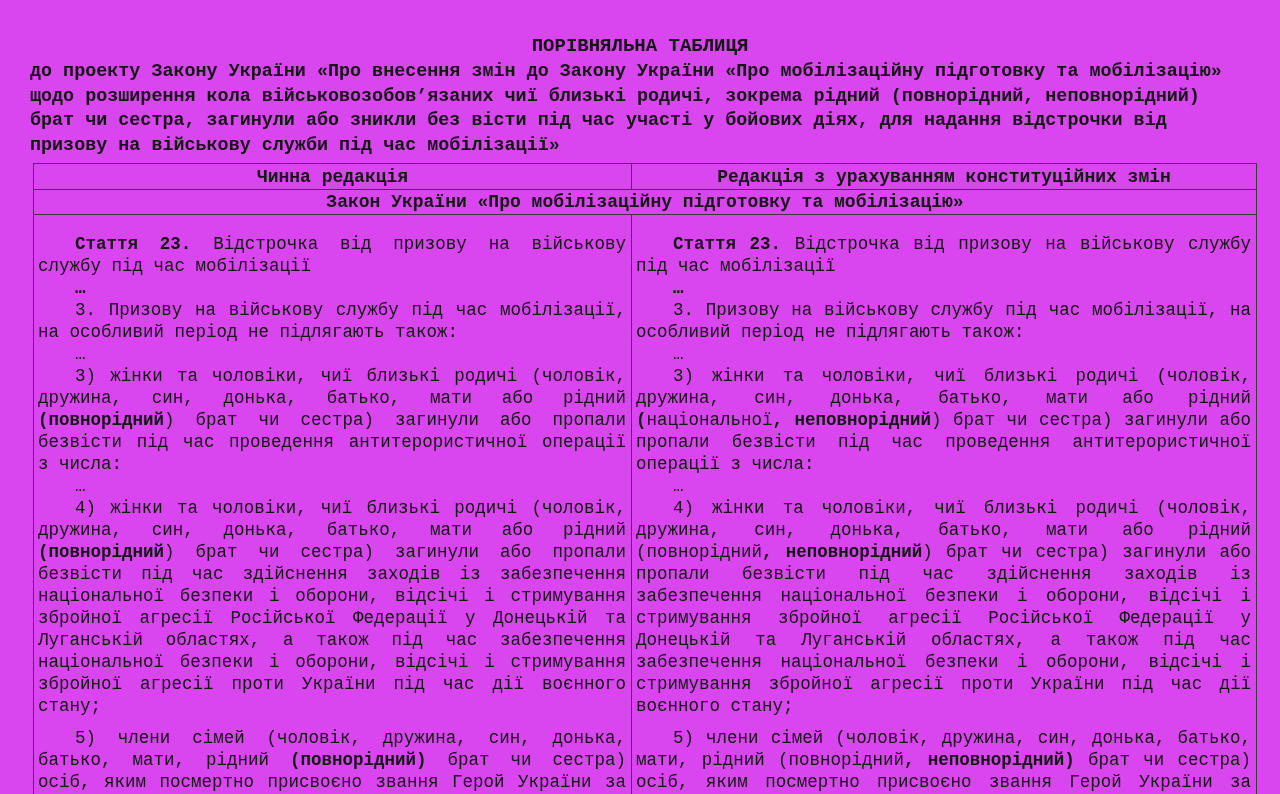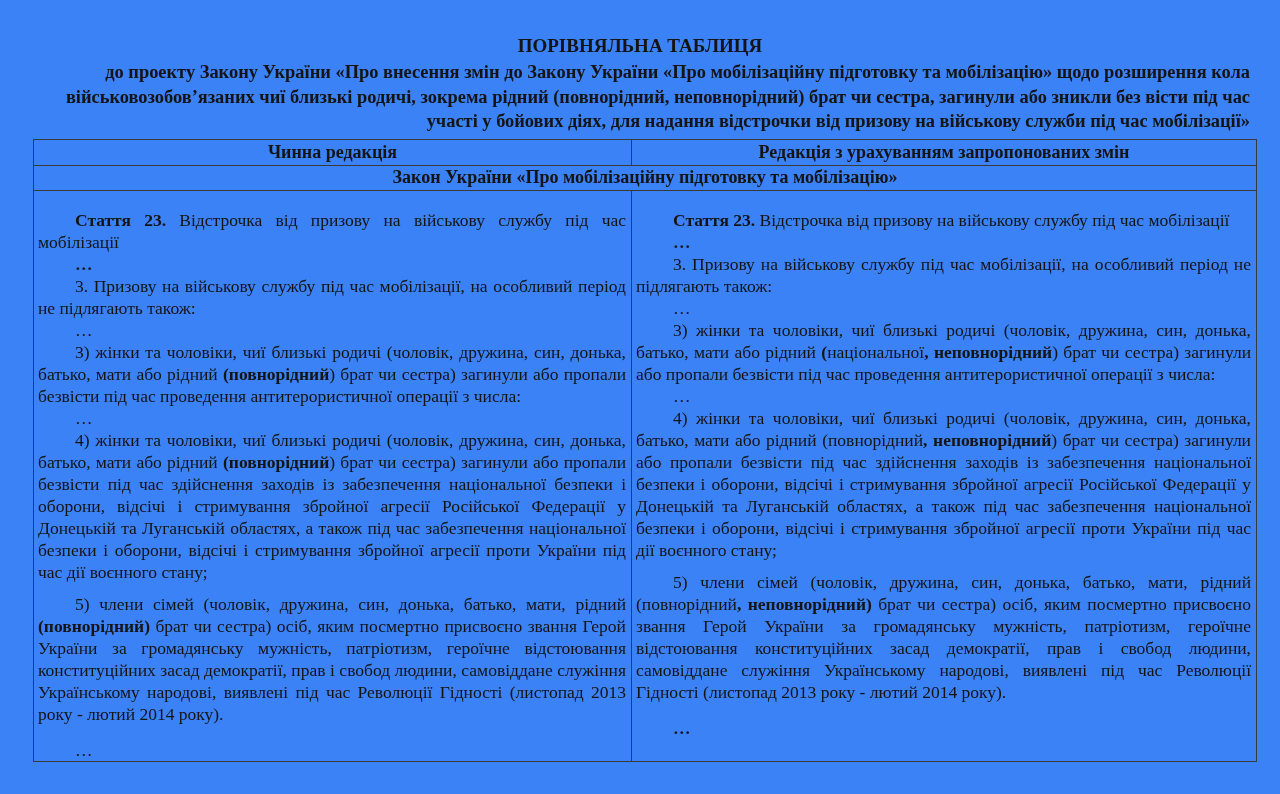--- a/index.html
+++ b/index.html
@@ -1,36 +1,36 @@
 <!DOCTYPE html>
 <html lang="uk"><head>
 <meta charset="utf-8">
 <style>
   html, body { margin: 0; padding: 0; background: #ffffff; }
   .page {
     position: relative;
     width: 1280px;
     height: 794px;
     margin: 0 auto;
-    background: #3b82f6;
+    background: #d946ef;
     color: #141414;
-    font-family: Liberation Serif, serif;
+    font-family: Liberation Mono, monospace;
     overflow: hidden;
   }
   .doc-title {
     margin: 34px auto 2px;
     text-align: center;
     font-weight: bold;
     font-size: 19px;
     line-height: 24px;
   }
   .doc-subtitle {
     width: 1220px;
     margin: 0 auto;
-    text-align: right;
+    text-align: left;
     font-weight: bold;
     font-size: 18.4px;
     line-height: 24.5px;
   }
   table.cmp {
     border-collapse: collapse;
     table-layout: fixed;
     width: 1221px;
     margin: 5px 12px 0 33px;
   }
@@ -76,21 +76,21 @@
 <div class="page">
 
   <div class="doc-title">ПОРІВНЯЛЬНА ТАБЛИЦЯ</div>
 
   <div class="doc-subtitle">до проекту Закону України «Про внесення змін до Закону України «Про мобілізаційну підготовку та мобілізацію» щодо розширення кола військовозобов’язаних чиї близькі родичі, зокрема рідний (повнорідний, неповнорідний) брат чи сестра, загинули або зникли без вісти під час участі у бойових діях, для надання відстрочки від призову на військову служби під час мобілізації»</div>
 
   <table class="cmp">
     <thead>
       <tr>
         <th class="hdr left">Чинна редакція</th>
-        <th class="hdr right">Редакція з урахуванням запропонованих змін</th>
+        <th class="hdr right">Редакція з урахуванням конституційних змін</th>
       </tr>
     </thead>
     <tbody>
       <tr>
         <td class="law" colspan="2">Закон України «Про мобілізаційну підготовку та мобілізацію»</td>
       </tr>
       <tr>
         <td class="col">
             <p><b>Стаття 23.</b><span> Відстрочка від призову на військову службу під час мобілізації</span></p>
             <p><b>…</b></p>

